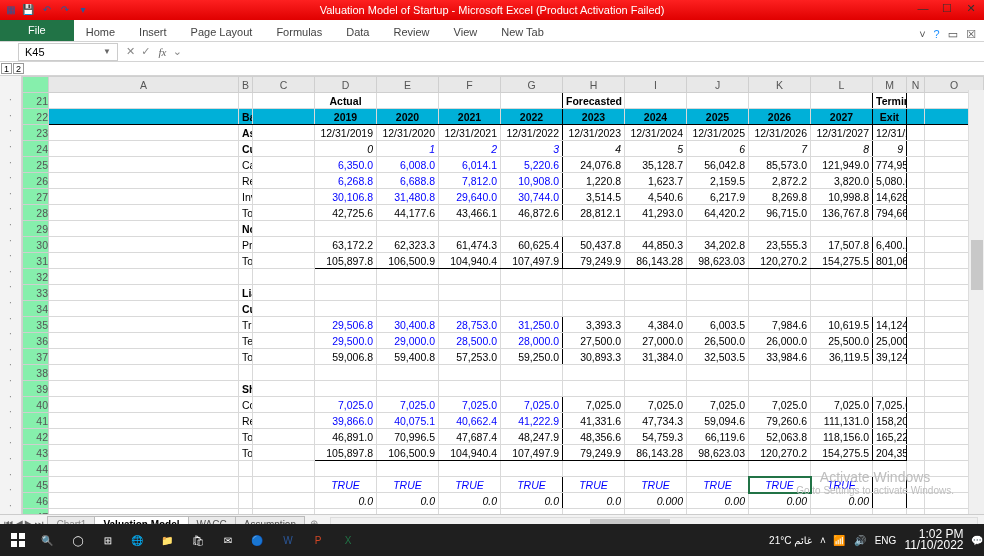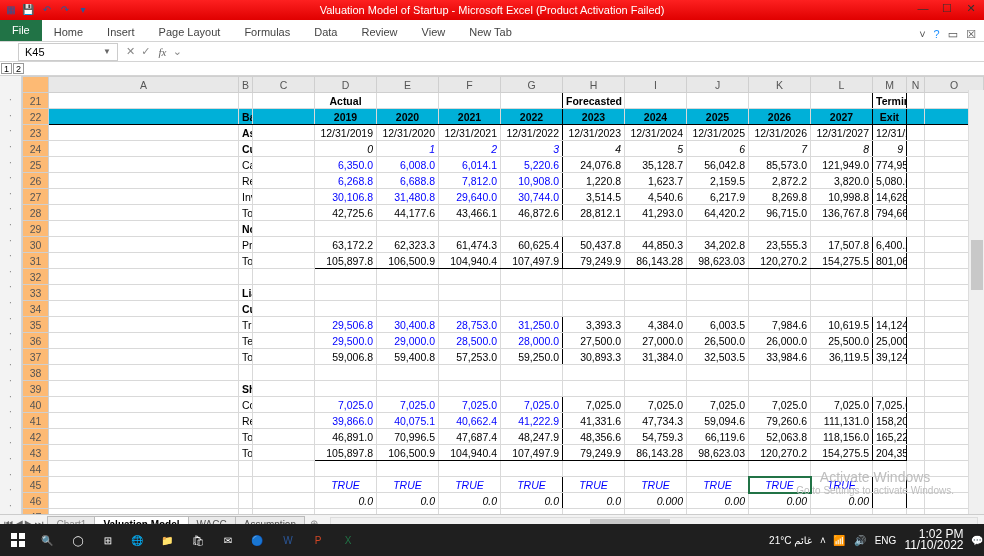--- a/index.html
+++ b/index.html
@@ -5,21 +5,21 @@
 * { margin:0; padding:0; box-sizing:border-box; font-family:"Segoe UI",Tahoma,sans-serif; }
 body { background:#fff; width:984px; height:556px; overflow:hidden; font-size:11px; position:relative; }
 
 .titlebar { height:20px; background:linear-gradient(#fd2020,#e00000); display:flex; align-items:center; justify-content:center; position:relative; color:#fff; font-size:11px; }
 .titlebar .wincontrols{ position:absolute; right:6px; top:2px; display:flex; gap:10px; color:#444; }
 .titlebar .wincontrols span { width:14px; text-align:center; cursor:pointer; color:#333; }
 .qat { position:absolute; left:4px; top:2px; display:flex; gap:4px; align-items:center; }
 .qat span { width:14px; height:14px; display:inline-flex; align-items:center; justify-content:center; color:#2a579a; font-size:10px;}
 
 .ribbon-tabs { height:22px; background:#fff; border-bottom:1px solid #d4d4d4; display:flex; align-items:flex-end; font-size:11px; color:#444; }
-.file-tab { background:#217346; color:#fff; padding:3px 12px; height:22px; display:flex; align-items:center; }
+.file-tab { background:#217346; color:#fff; padding:3px 28px; height:22px; display:flex; align-items:center; }
 .r-tab { padding:3px 12px; cursor:pointer; }
 .ribbon-help { margin-left:auto; display:flex; gap:8px; padding-right:8px; color:#555;}
 .ribbon-help span { cursor:pointer; }
 
 .name-fx { height:20px; display:flex; align-items:center; border-bottom:1px solid #d4d4d4; font-size:11px; }
 .namebox { width:100px; border:1px solid #ccc; height:18px; margin-left:18px; padding:1px 6px; display:flex; align-items:center; justify-content:space-between; }
 .namebox .dd { font-size:8px; color:#666; }
 .fx-icons { display:flex; gap:6px; padding:0 8px; color:#888; }
 .fx-label { font-style:italic; font-family:"Times New Roman",serif; color:#666; padding-right:4px;}
 .formula-bar { flex:1; border-left:1px solid #ccc; height:18px; padding:1px 6px; }
@@ -28,21 +28,21 @@
 .outline-bar { height:14px; border-bottom:1px solid #d4d4d4; display:flex; align-items:center; font-size:9px; }
 .outline-bar .ob { width:11px; height:11px; border:1px solid #999; margin-left:1px; display:flex; align-items:center; justify-content:center; cursor:pointer;}
 .grid-wrap { display:flex; height:438px; }
 
 .outline-col { width:22px; border-right:1px solid #d4d4d4; background:#f3f3f3; }
 .outline-col .dot { height:15.6px; display:flex; align-items:center; justify-content:center; color:#888; font-size:10px;}
 
 .sheet { flex:1; overflow:hidden; position:relative; }
 table.cells { border-collapse:collapse; table-layout:fixed; width:100%; font-size:10.5px; }
 table.cells th { background:#e8e8e8; border:1px solid #cfcfcf; font-weight:normal; color:#555; height:16px; text-align:center; }
-table.cells th.rowh { width:26px; background:#fdba74; text-align:center; }
+table.cells th.rowh { width:26px; background:#86efac; text-align:right; }
 table.cells td { border:1px solid #d9d9d9; height:15.6px; padding:0 3px; white-space:nowrap; overflow:hidden; }
 
 .col-A{width:26px;} .col-B{width:190px;} .col-C{width:14px;}
 .col-D,.col-E,.col-F,.col-G{width:62px;}
 .col-H,.col-I,.col-J,.col-K,.col-L{width:62px;}
 .col-M{width:62px;} .col-N{width:34px;} .col-O{width:18px;}
 
 td.num { text-align:right; }
 td.label { text-align:left; }
 td.center{ text-align:center; }

